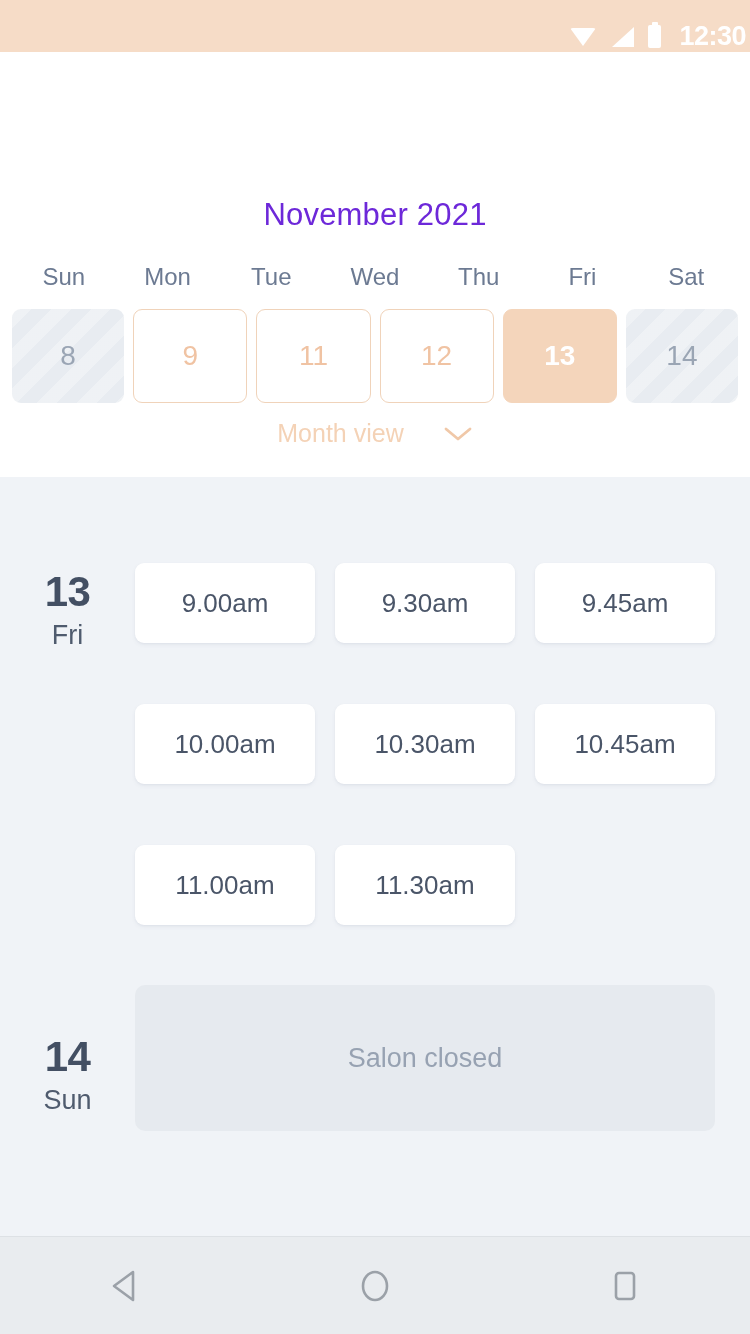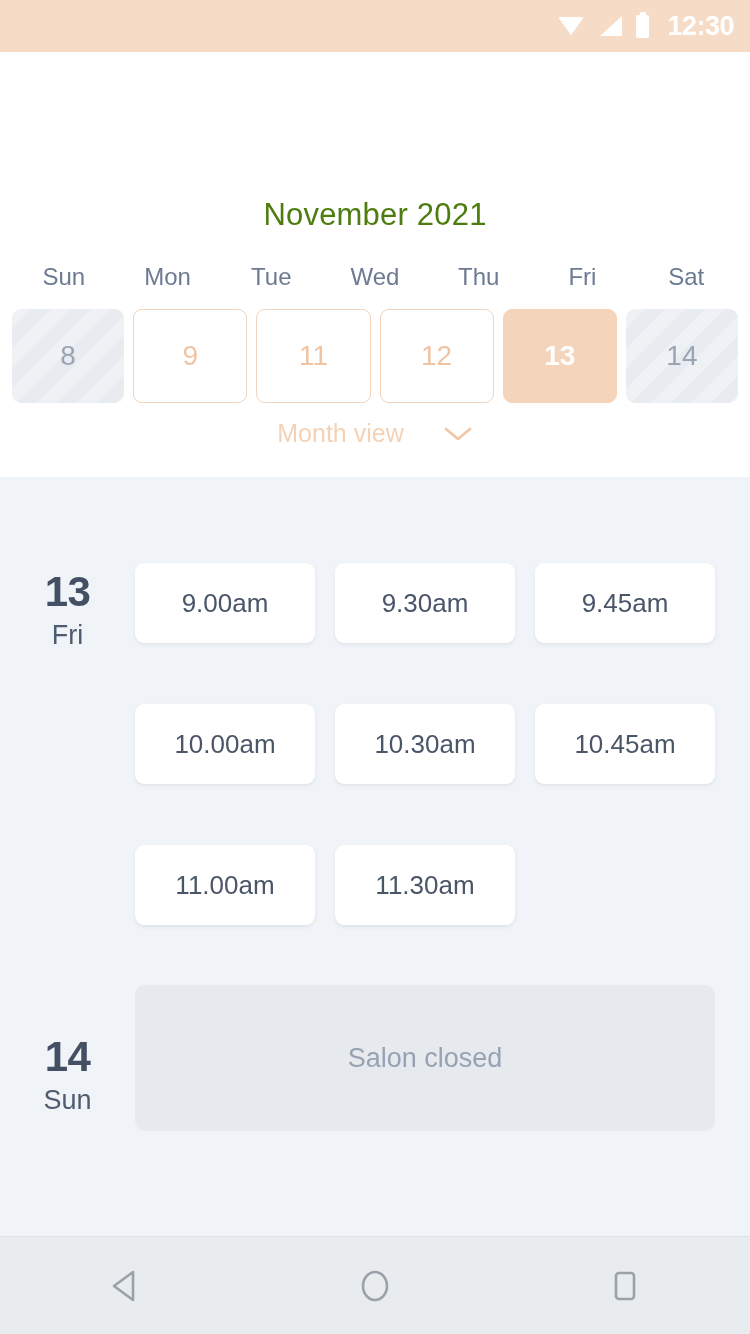--- a/index.html
+++ b/index.html
@@ -25,23 +25,23 @@
   }
 
   
   .status-bar {
     position: absolute;
     top: 0; left: 0;
     width: 750px;
     height: 52px;
     background: #F6DCC7;
     display: flex;
-    align-items: center;
+    align-items: flex-end;
     justify-content: flex-end;
-    padding-right: 16px;
+    padding-right: 4px;
   }
   .status-icons {
     display: flex;
     align-items: center;
     gap: 14px;
   }
   .icon-wifi {
     width: 26px; height: 20px;
     position: relative;
   }
@@ -120,21 +120,21 @@
   
   .calendar {
     position: absolute;
     top: 159px; left: 0;
     width: 750px;
     height: 318px;
     background: #FFFFFF;
   }
   .month-label {
     text-align: center;
-    color: #4d7c0f;
+    color: #6d28d9;
     font-size: 31px;
     padding-top: 38px;
     letter-spacing: 0.2px;
   }
   .weekday-row {
     display: flex;
     margin-top: 30px;
     padding: 0 12px;
   }
   .weekday-row > div {

